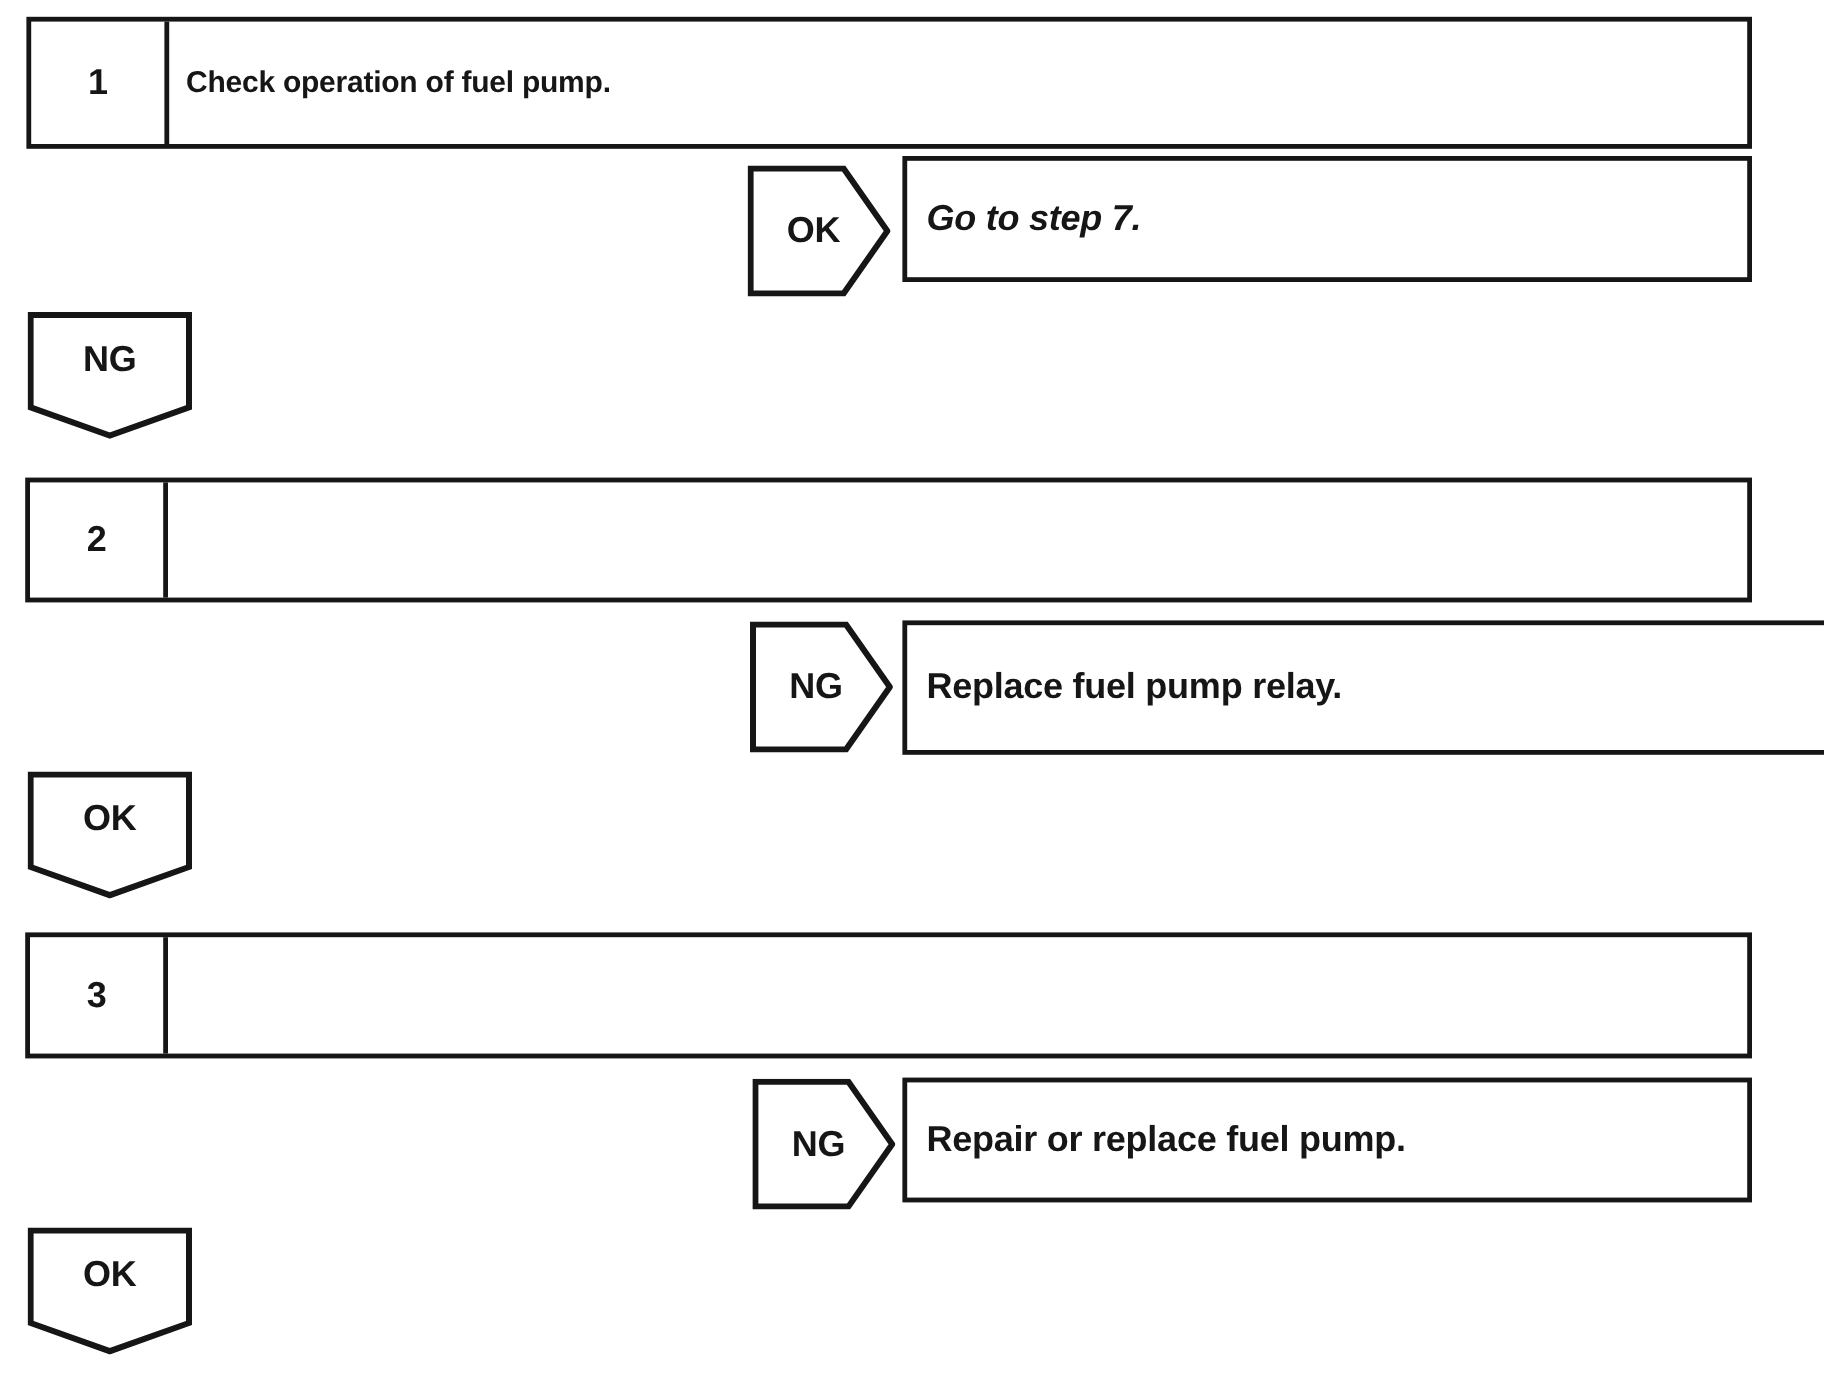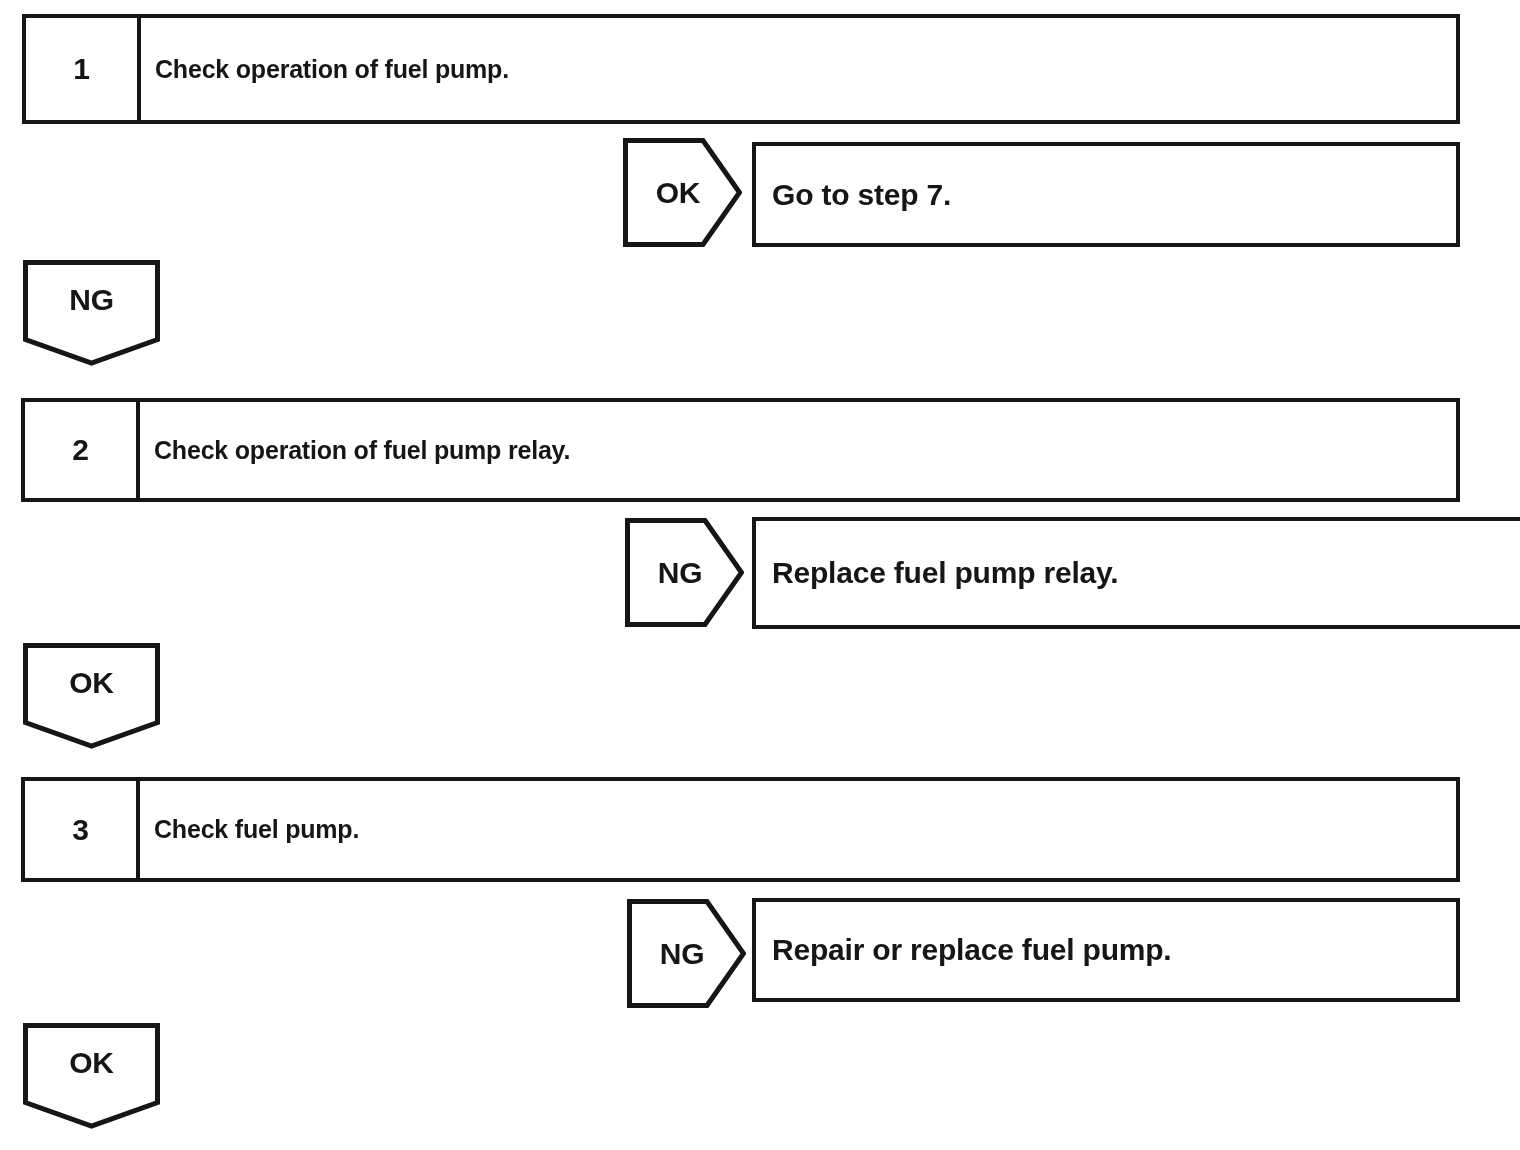--- a/index.html
+++ b/index.html
@@ -106,34 +106,33 @@
     <div class="instruction">Check operation of fuel pump.</div>
   </div>
 
   <div class="tag-right" style="left:623px; top:138px;">
     <svg width="119" height="109" viewBox="0 0 119 109">
       <polygon points="2.5,2.5 80,2.5 116.5,54.5 80,106.5 2.5,106.5" fill="#ffffff" stroke="#161616" stroke-width="5" stroke-linejoin="miter"></polygon>
     </svg>
     <div class="tag-label">OK</div>
   </div>
 
-  <div class="action-box" style="left:752px; top:142px; width:708px; height:105px;">
+  <div class="action-box" style="left:752px; top:130px; width:708px; height:105px;font-style:italic;">
     <span>Go to step 7.</span>
   </div>
 
   <div class="tag-down" style="left:23px; top:260px;">
     <svg width="137" height="106" viewBox="0 0 137 106">
       <polygon points="2.5,2.5 134.5,2.5 134.5,79.5 68.5,103 2.5,79.5" fill="#ffffff" stroke="#161616" stroke-width="5" stroke-linejoin="miter"></polygon>
     </svg>
     <div class="tag-label">NG</div>
   </div>
 
   <div class="step-box" style="left:21px; top:398px; width:1439px; height:104px;">
     <div class="num-cell">2</div>
-    <div class="instruction">Check operation of fuel pump relay.</div>
   </div>
 
   <div class="tag-right" style="left:625px; top:518px;">
     <svg width="119" height="109" viewBox="0 0 119 109">
       <polygon points="2.5,2.5 80,2.5 116.5,54.5 80,106.5 2.5,106.5" fill="#ffffff" stroke="#161616" stroke-width="5" stroke-linejoin="miter"></polygon>
     </svg>
     <div class="tag-label">NG</div>
   </div>
 
   <div class="action-box" style="left:752px; top:517px; width:824px; height:112px;">
@@ -142,21 +141,20 @@
 
   <div class="tag-down" style="left:23px; top:643px;">
     <svg width="137" height="106" viewBox="0 0 137 106">
       <polygon points="2.5,2.5 134.5,2.5 134.5,79.5 68.5,103 2.5,79.5" fill="#ffffff" stroke="#161616" stroke-width="5" stroke-linejoin="miter"></polygon>
     </svg>
     <div class="tag-label">OK</div>
   </div>
 
   <div class="step-box" style="left:21px; top:777px; width:1439px; height:105px;">
     <div class="num-cell">3</div>
-    <div class="instruction">Check fuel pump.</div>
   </div>
 
   <div class="tag-right" style="left:627px; top:899px;">
     <svg width="119" height="109" viewBox="0 0 119 109">
       <polygon points="2.5,2.5 80,2.5 116.5,54.5 80,106.5 2.5,106.5" fill="#ffffff" stroke="#161616" stroke-width="5" stroke-linejoin="miter"></polygon>
     </svg>
     <div class="tag-label">NG</div>
   </div>
 
   <div class="action-box" style="left:752px; top:898px; width:708px; height:104px;">

